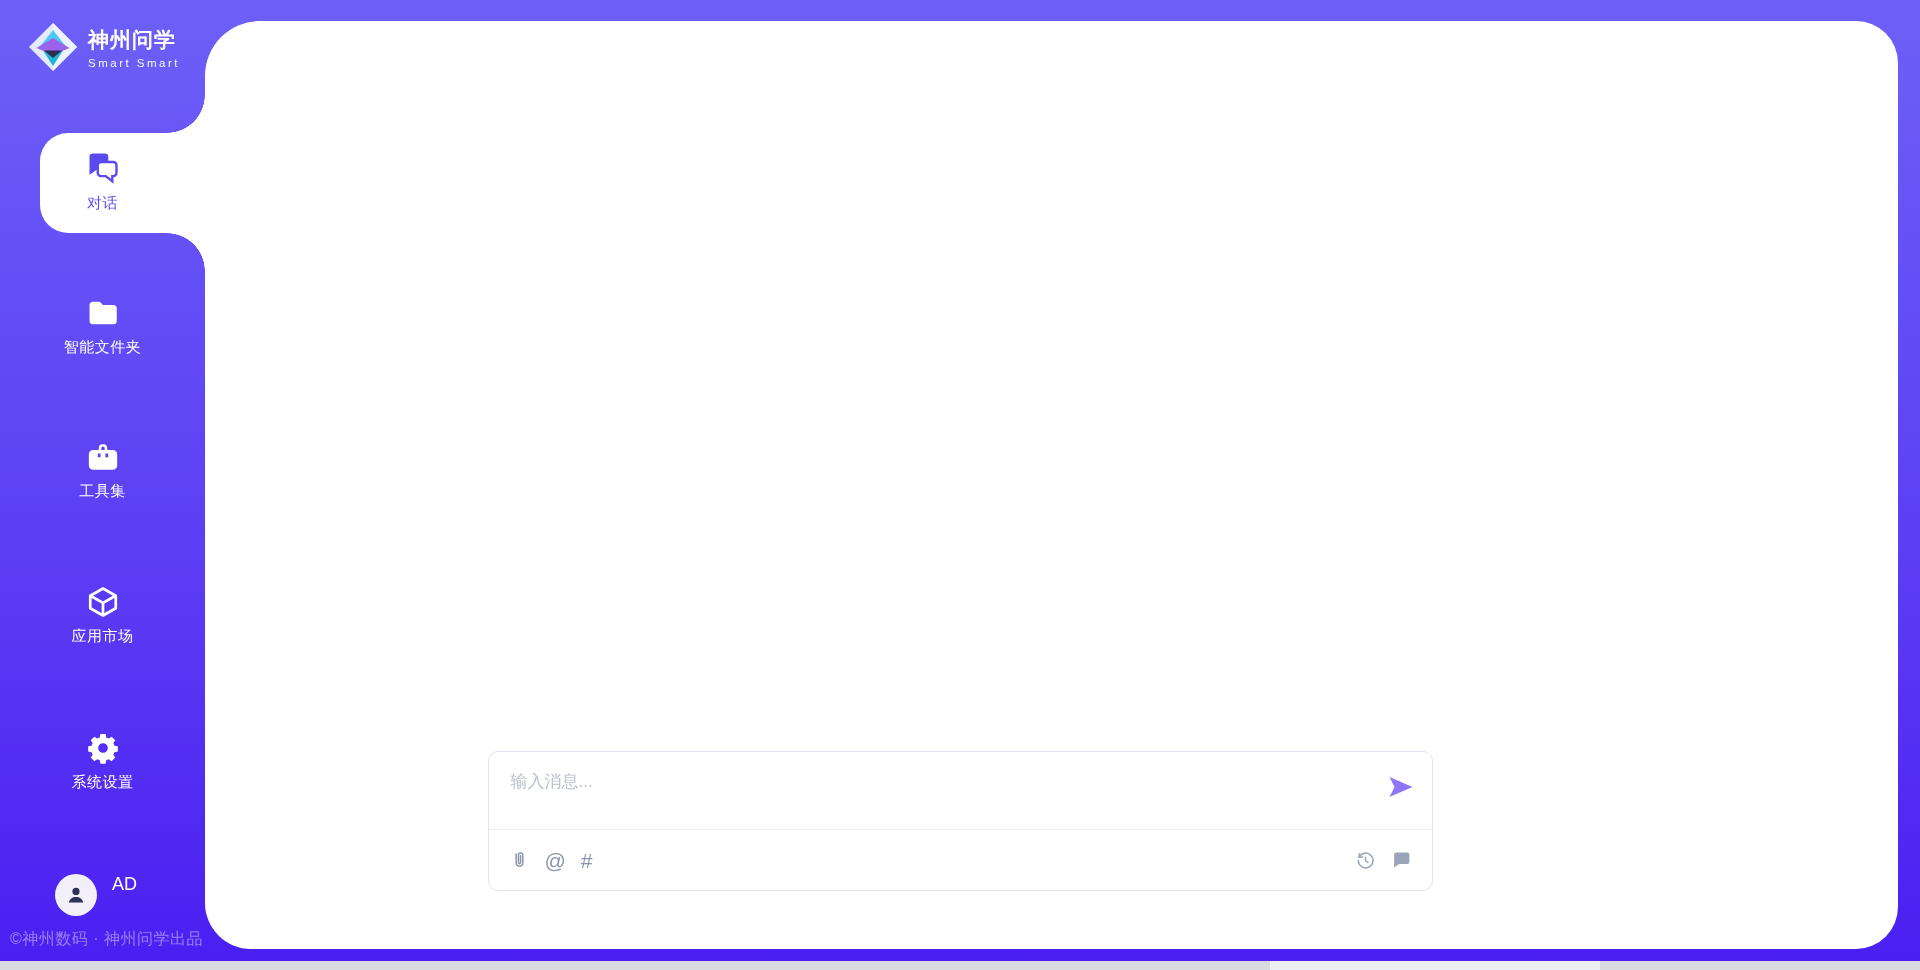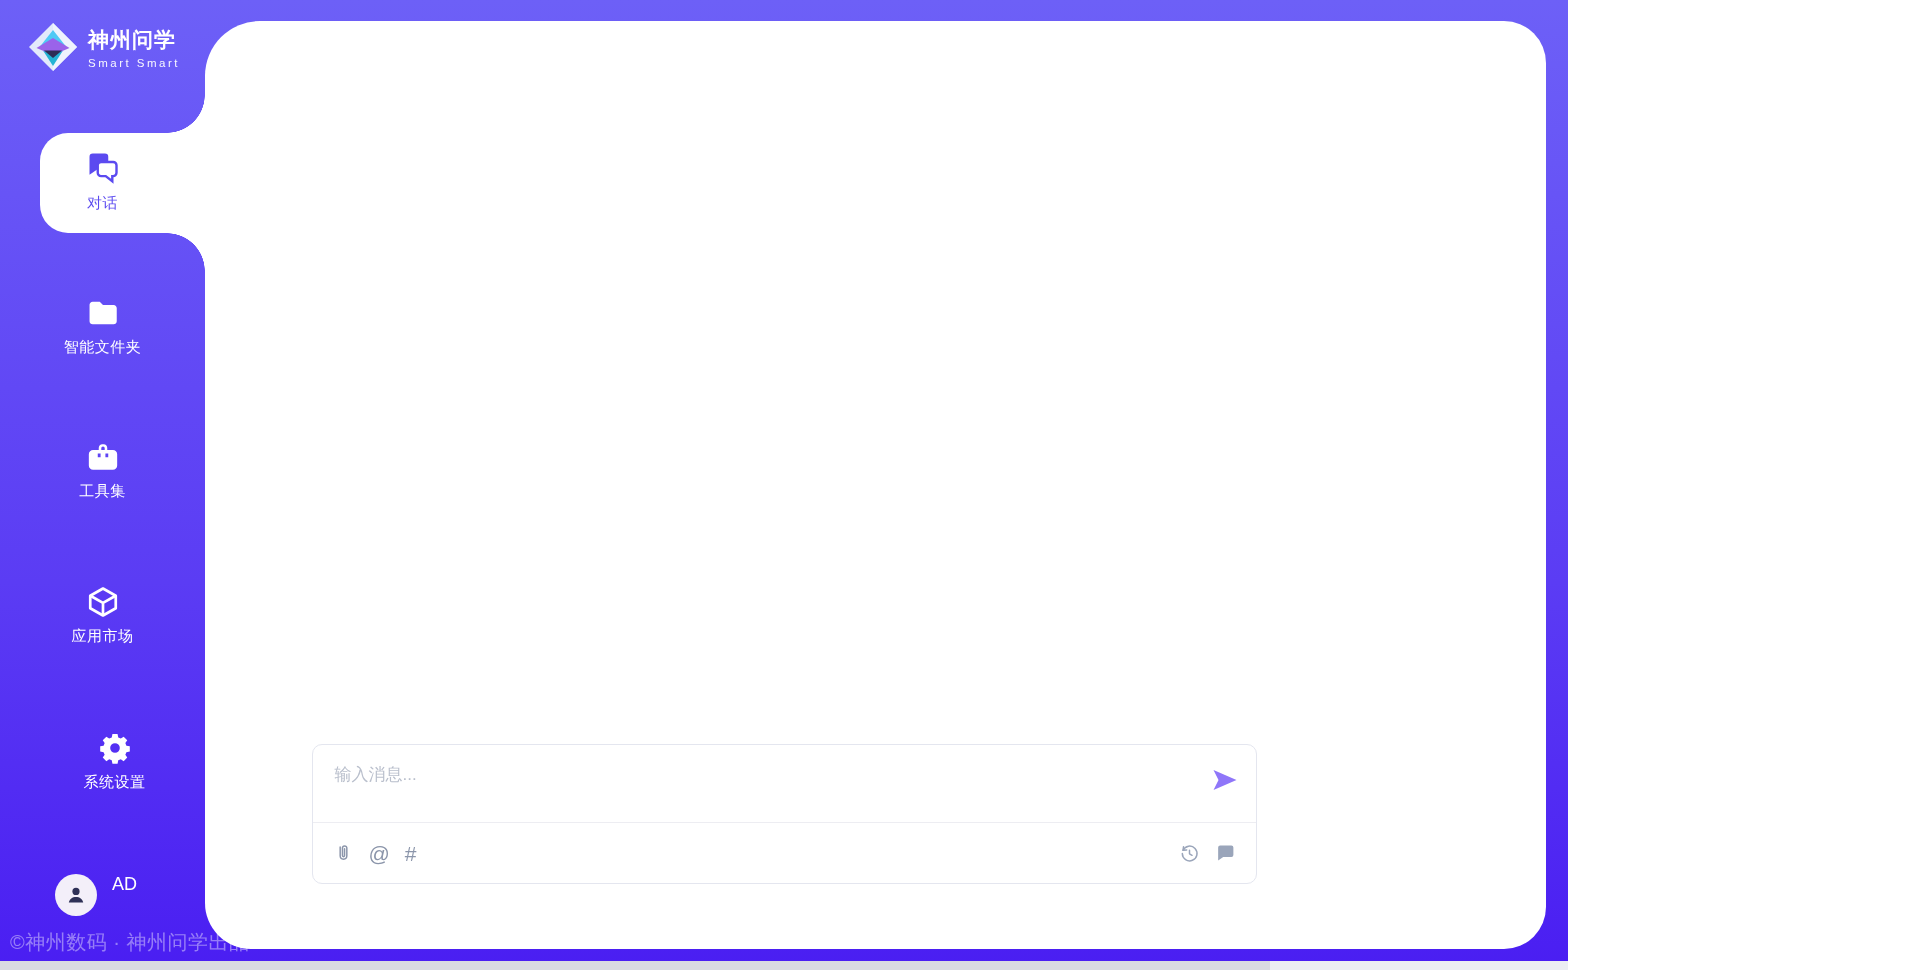--- a/index.html
+++ b/index.html
@@ -1,17 +1,17 @@
 <!DOCTYPE html>
 <html><head>
 <meta charset="utf-8">
 <style>
   html,body{margin:0;padding:0;}
   body{font-family:"Liberation Sans","DejaVu Sans",sans-serif;}
-  .screen{position:relative;width:1568px;height:970px;overflow:hidden;
+  .screen{position:relative;width:1920px;height:970px;overflow:hidden;
           background:linear-gradient(180deg,#6d60f7 0%,#5b3cf4 60%,#4a1ef2 100%);}
 
   
   .panel{position:absolute;left:205px;top:21px;right:22px;bottom:21px;background:#fff;
          border-radius:55px 42px 42px 46px;}
 
   
   .hscroll{position:absolute;left:0;right:0;bottom:0;height:9px;background:#d9dae2;}
   .hscroll .thumb{position:absolute;left:1270px;width:330px;top:0;bottom:0;background:#eceef3;}
 
@@ -28,28 +28,28 @@
                background:radial-gradient(circle 38px at 0 0,transparent 37.5px,#fff 38px);}
   .active-blob::after{content:"";position:absolute;right:0;bottom:-38px;width:38px;height:38px;
                background:radial-gradient(circle 38px at 0 100%,transparent 37.5px,#fff 38px);}
 
   .nav-item{position:absolute;left:0;width:205px;display:flex;flex-direction:column;
             align-items:center;gap:8px;color:#fff;cursor:pointer;}
   .nav-item svg{width:34px;height:34px;}
   .nav-label{font-size:15px;letter-spacing:.5px;}
   .nav-item.active{color:#5b4af0;}
   .nav-item.active svg{width:36px;height:36px;}
-  .nav-0{top:150px;}.nav-1{top:296px;}.nav-2{top:440px;}.nav-3{top:585px;}.nav-4{top:731px;padding-left:12px;}
+  .nav-0{top:150px;}.nav-1{top:296px;}.nav-2{top:440px;}.nav-3{top:585px;}.nav-4{top:731px;}
 
   .user-row{position:absolute;left:55px;top:874px;display:flex;align-items:flex-start;gap:15px;cursor:pointer;}
   .avatar{width:42px;height:42px;border-radius:50%;background:#f3eff9;display:flex;
           align-items:center;justify-content:center;}
   .avatar svg{width:24px;height:24px;}
   .user-name{font-size:18px;color:#fff;}
-  .side-footer{position:absolute;left:10px;top:929px;font-size:20px;color:rgba(255,255,255,.42);
+  .side-footer{position:absolute;left:10px;top:929px;font-size:16px;color:rgba(255,255,255,.42);
                letter-spacing:.5px;white-space:nowrap;text-align:right;}
 
   
   .content{width:945px;margin:0 auto;padding-top:144px;}
   .greeting{display:flex;align-items:center;gap:23px;height:88px;}
   .greeting svg{width:88px;height:88px;}
   .greeting h1{margin:0;font-size:29px;font-weight:bold;color:#151515;letter-spacing:.3px;}
 
   .cards{margin-top:26px;display:grid;grid-template-columns:1fr 1fr;column-gap:16px;row-gap:29px;}
   .card{height:122px;box-sizing:border-box;border:1px solid #e7e8ed;border-radius:12px;
@@ -63,21 +63,21 @@
   .ic-market{color:#5d89a3;}
   .ic-chat-brown{color:#a4761b;}
 
   .composer{margin-top:160px;}
   .model-pill{width:max-content;height:45px;padding:0 20px 0 15px;background:#e9ecf6;
               border-radius:23px;display:flex;align-items:center;gap:12px;cursor:pointer;}
   .model-pill svg.diamond{width:27px;height:27px;}
   .model-name{font-size:19px;color:#20242e;}
   .chev{width:17px;height:17px;}
 
-  .inputbox{position:relative;margin-top:8px;height:140px;box-sizing:border-box;
+  .inputbox{position:relative;margin-top:15px;height:140px;box-sizing:border-box;
             border:1px solid #e4e6ef;border-radius:10px;background:#fff;}
   .inputbox textarea{position:absolute;left:20px;top:16px;width:800px;height:52px;border:none;
             outline:none;resize:none;background:transparent;font-size:17px;color:#333;
             font-family:"Liberation Sans","DejaVu Sans",sans-serif;}
   .inputbox textarea::placeholder{color:#b9bfcc;}
   .send-btn{position:absolute;right:18px;top:24px;width:26px;height:22px;cursor:pointer;}
   .in-divider{position:absolute;left:0;right:0;top:77px;height:1px;background:#ededf2;}
   .in-toolbar{position:absolute;left:0;right:0;top:78px;bottom:0;display:flex;align-items:center;
               padding:0 20px;gap:15px;color:#8b95aa;}
   .in-toolbar .glyph{font-size:21px;line-height:1;cursor:pointer;}

